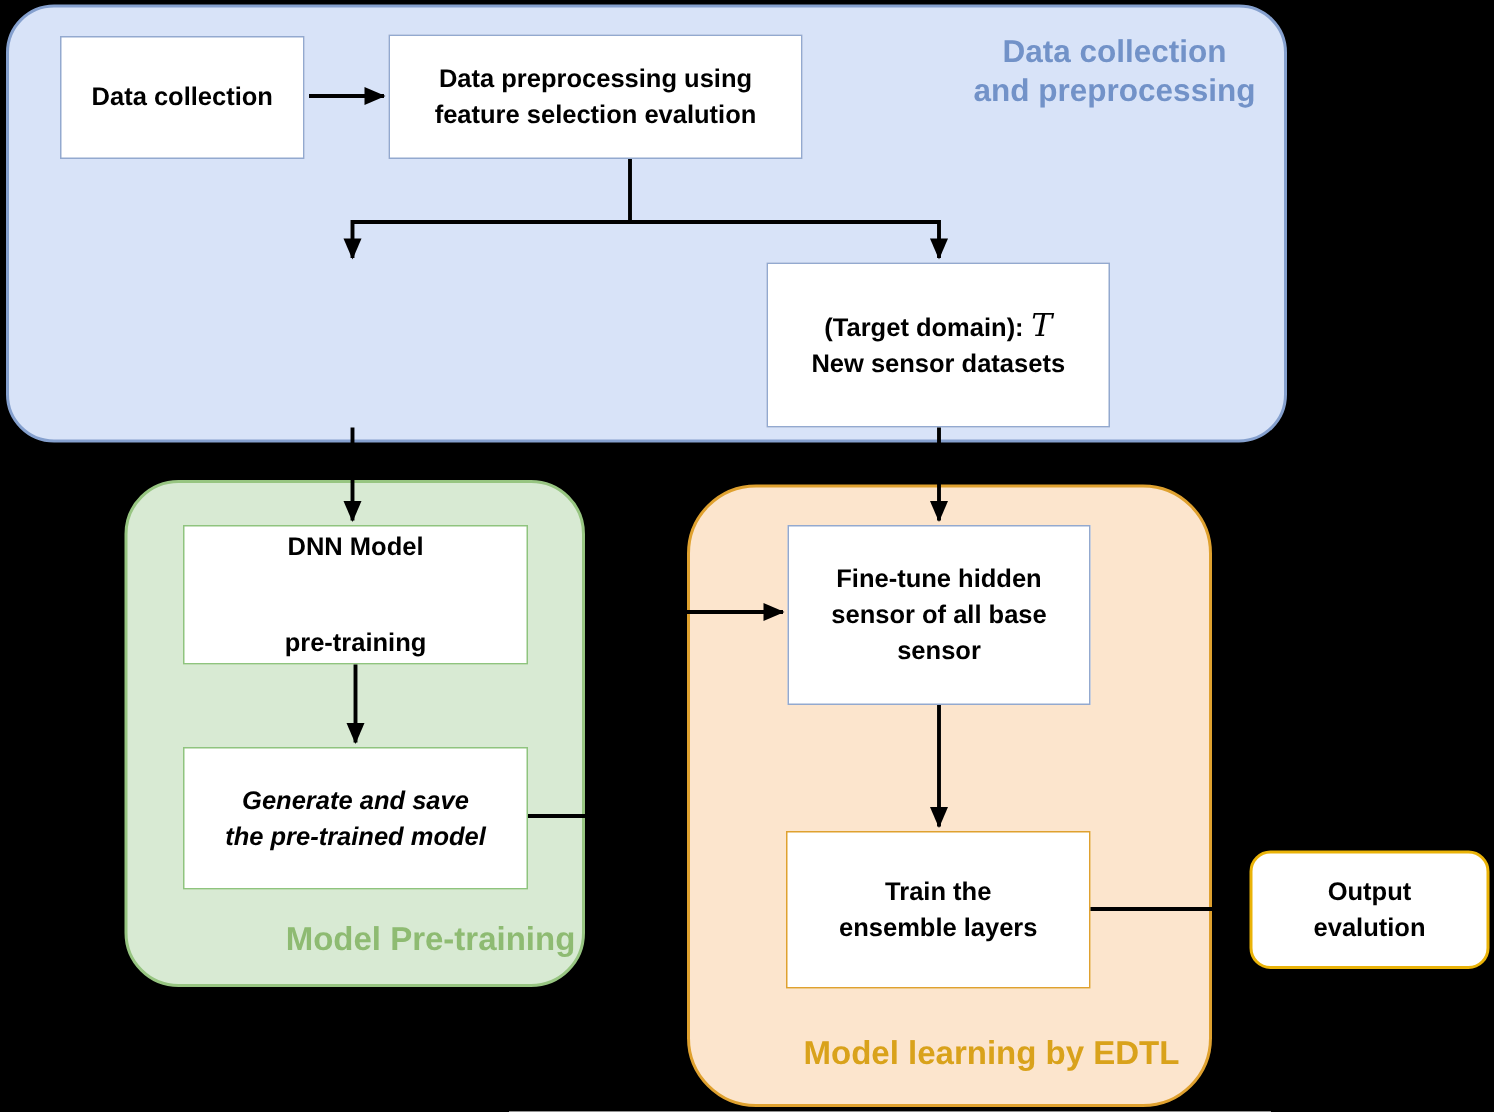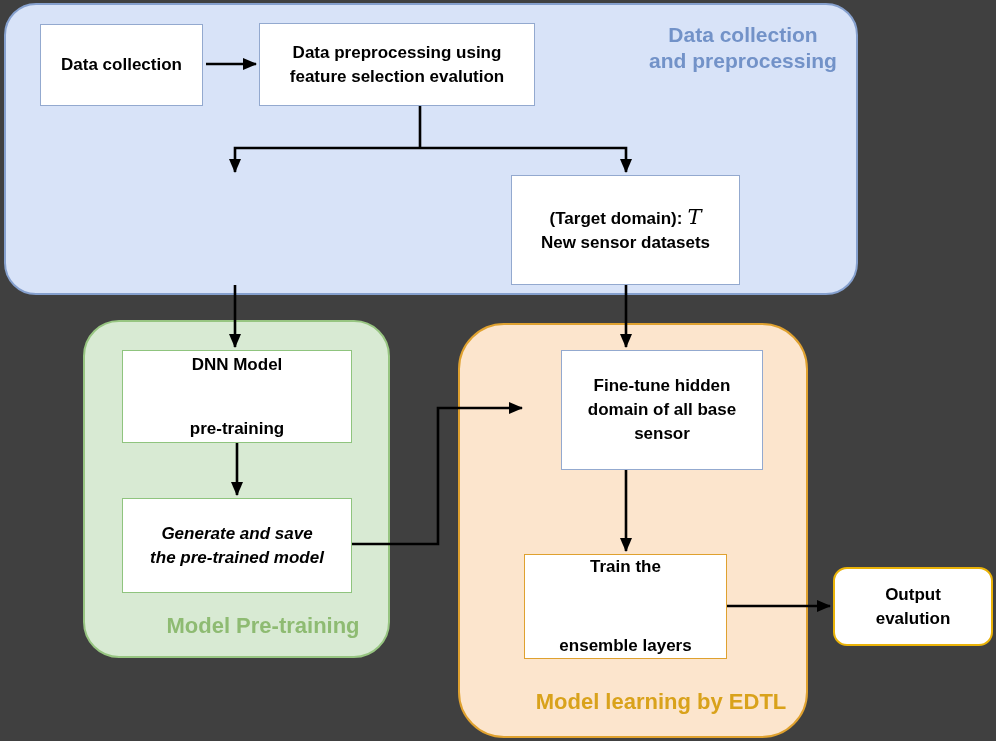--- a/index.html
+++ b/index.html
@@ -5,21 +5,21 @@
   html, body {
     margin: 0;
     padding: 0;
     background: #ffffff;
     font-family: "Liberation Sans", sans-serif;
   }
   #canvas {
     position: relative;
     width: 996px;
     height: 741px;
-    background: #404040;
+    background: #000000;
     overflow: hidden;
   }
   .region {
     position: absolute;
     box-sizing: border-box;
     border-width: 2px;
     border-style: solid;
   }
   .region.blue {
     background: #d8e3f8;
@@ -56,21 +56,21 @@
     text-align: center;
     font-weight: bold;
     font-size: 17px;
     line-height: 24px;
     color: #000000;
     z-index: 2;
   }
   .box .bline { white-space: nowrap; }
   .border-blue   { border: 1.5px solid #93a9cf; }
   .border-green  { border: 1.5px solid #8fc47e; }
-  .border-orange { border: 1.5px solid #dfa12f; justify-content: space-between; }
+  .border-orange { border: 1.5px solid #dfa12f; }
   .border-black  { border: 2px solid #eab308; border-radius: 14px; }
   .math {
     font-family: "DejaVu Serif", serif;
     font-style: italic;
     font-weight: normal;
     font-size: 21px;
     margin-left: 5px;
   }
   #wires {
     position: absolute;
@@ -86,21 +86,21 @@
 <div id="canvas">
 
   <div class="region blue" style="left:4px; top:3px; width:854px; height:292px;"></div>
   <div class="region green" style="left:83px; top:320px; width:307px; height:338px;"></div>
   <div class="region orange" style="left:458px; top:323px; width:350px; height:415px;"></div>
 
   <div class="region-label blue-label" style="left:598px; top:22px; width:290px;">
     <div>Data collection</div>
     <div>and preprocessing</div>
   </div>
-  <div class="region-label green-label" style="left:148px; top:613px; width:230px;">Model Pre-training</div>
+  <div class="region-label green-label" style="left:172px; top:613px; width:230px;">Model Pre-training</div>
   <div class="region-label orange-label" style="left:500px; top:689px; width:322px;">Model learning by EDTL</div>
 
   <div class="box border-blue" style="left:40px; top:24px; width:163px; height:82px;">
     <div class="bline">Data collection</div>
   </div>
 
   <div class="box border-blue" style="left:259px; top:23px; width:276px; height:83px;">
     <div class="bline">Data preprocessing using</div>
     <div class="bline">feature selection evalution</div>
   </div>
@@ -116,23 +116,23 @@
   <div class="box border-green" style="left:122px; top:350px; width:230px; height:93px;gap:40px;">
     <div class="bline">DNN Model</div>
     <div class="bline">pre-training</div>
   </div>
 
   <div class="box border-green" style="left:122px; top:498px; width:230px; height:95px;font-style:italic;">
     <div class="bline">Generate and save</div>
     <div class="bline">the pre-trained model</div>
   </div>
 
-  <div class="box border-blue" style="left:525px; top:350px; width:202px; height:120px;margin-left:36px;">
+  <div class="box border-blue" style="left:525px; top:350px; width:202px; height:120px;">
     <div class="bline">Fine-tune hidden</div>
-    <div class="bline">domain of all base</div>
+    <div class="bline">sensor of all base</div>
     <div class="bline">sensor</div>
   </div>
 
   <div class="box border-orange" style="left:524px; top:554px; width:203px; height:105px;">
     <div class="bline">Train the</div>
     <div class="bline">ensemble layers</div>
   </div>
 
   <div class="box border-black" style="left:833px; top:567px; width:160px; height:79px;">
     <div class="bline">Output</div>

